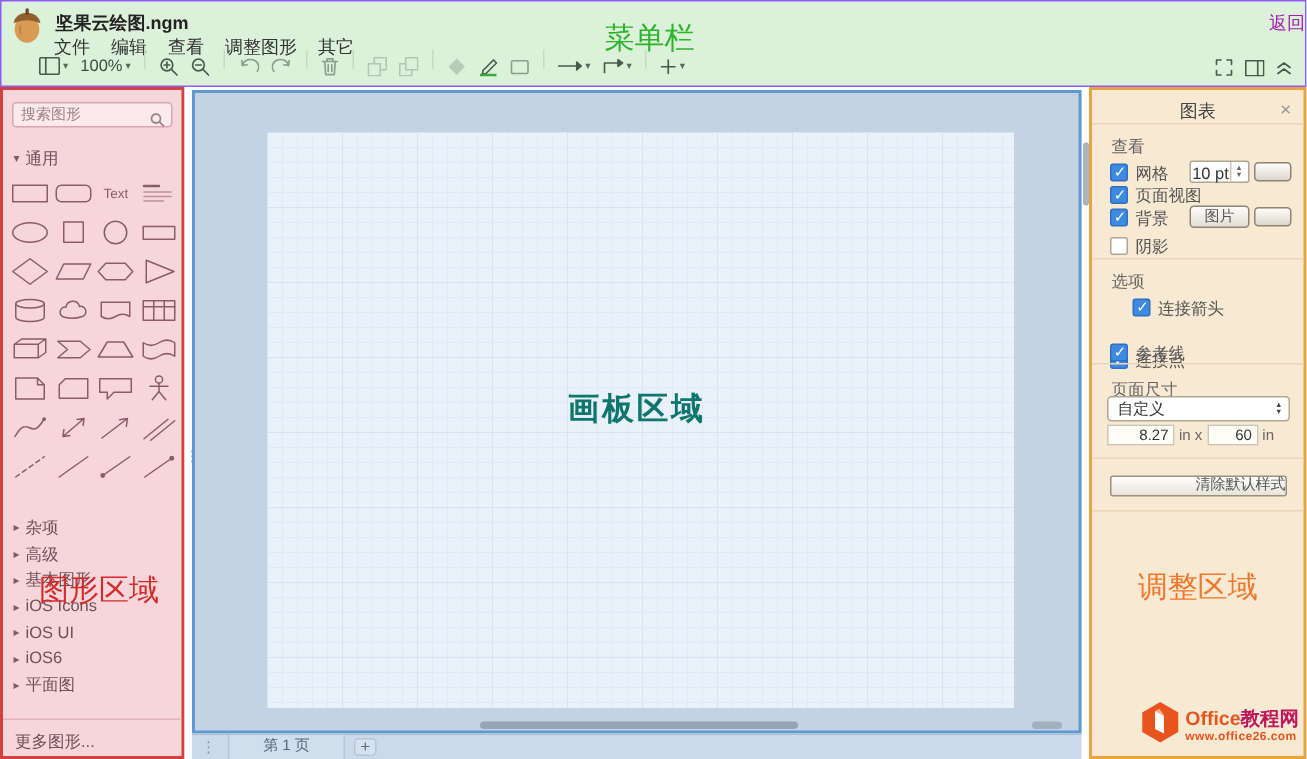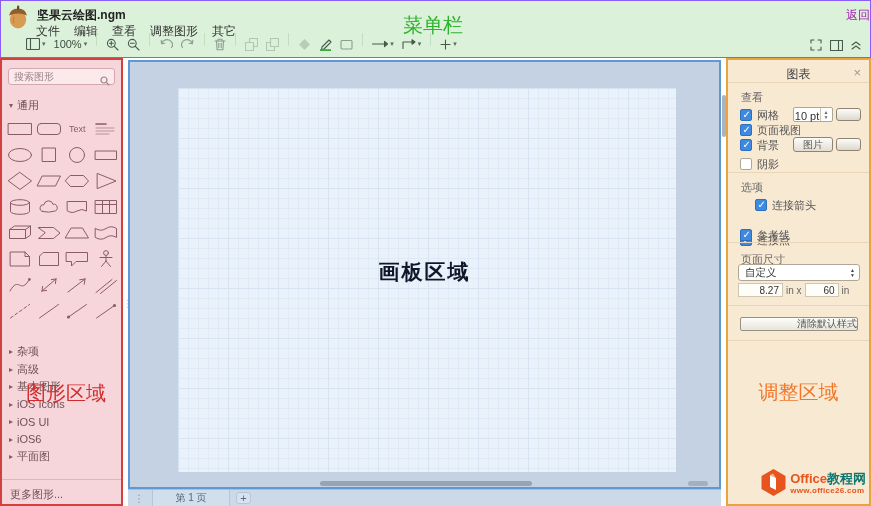--- a/index.html
+++ b/index.html
@@ -42,21 +42,21 @@
 #more-shapes{position:absolute;left:8px;top:427px;font-size:11px;color:#6d5157;cursor:pointer}
 #shapes-annotation{position:absolute;left:24px;top:320px;font-size:20px;color:#d32b2b;white-space:nowrap}
 
 
 #canvas-region{position:absolute;left:123px;top:58px;width:603px;height:448px;background:#fff}
 #side-handle{position:absolute;left:0px;top:240px;color:#9aa;font-size:10px;cursor:col-resize}
 #viewport{position:absolute;left:5px;top:2px;width:593px;height:429px;border:2px solid #5e99d4;background:#c4d2e3;overflow:hidden}
 #page{position:absolute;left:48px;top:26px;width:498px;height:384px;background:#e9f1fa;
  background-image:linear-gradient(#d6e3f3 1px,transparent 1px),linear-gradient(90deg,#d6e3f3 1px,transparent 1px),linear-gradient(#e0eaf7 1px,transparent 1px),linear-gradient(90deg,#e0eaf7 1px,transparent 1px);
  background-size:50px 50px,50px 50px,10px 10px,10px 10px}
-#canvas-annotation{position:absolute;left:0;right:0;top:196px;text-align:center;font-size:21px;font-weight:bold;letter-spacing:2px;color:#0f172a}
+#canvas-annotation{position:absolute;left:0;right:0;top:196px;text-align:center;font-size:21px;font-weight:bold;letter-spacing:2px;color:#0f766e}
 #hscroll{position:absolute;left:190px;top:419px;width:212px;height:5px;background:#96a4b3;border-radius:3px;cursor:pointer}
 #hscroll2{position:absolute;left:558px;top:419px;width:20px;height:5px;background:#a3b0bd;border-radius:3px;cursor:pointer}
 #vscroll{position:absolute;left:599px;top:37px;width:4px;height:42px;background:#a9b4bf;border-radius:2px;cursor:pointer}
 #footer{position:absolute;left:5px;top:431px;width:593px;height:17px;background:#cbd9e9;border-top:1px solid #aebfd2;display:flex;align-items:center}
 #pages-handle{margin-left:6px;color:#8593a3;font-size:10px;cursor:pointer}
 #page-tab{margin-left:8px;width:78px;height:16px;line-height:16px;text-align:center;font-size:10px;color:#56677a;background:#d1deec;border-left:1px solid #b6c5d8;border-right:1px solid #b6c5d8;cursor:pointer}
 #add-page{margin-left:6px;width:15px;height:12px;line-height:11px;text-align:center;font-size:11px;color:#5a6a7c;background:#d8e2ee;border:1px solid #b6c5d8;border-radius:3px;cursor:pointer}
 
 
 #panel{position:absolute;left:726px;top:58px;width:145px;height:448px;background:#f8e9d3;border:2px solid #eaa43f;font-size:11px;color:#555}
@@ -81,21 +81,21 @@
 .size-in.h{width:34px}
 #size-row span{margin:0 3px}
 #clear-btn{position:absolute;left:12px;top:257px;width:118px;height:14px;line-height:12px;text-align:right;font-size:10px;color:#555;border:1px solid #9a9081;border-radius:2px;background:linear-gradient(#fdfdfb,#e8e4da);cursor:pointer}
 #panel-annotation{position:absolute;left:0;top:318px;width:100%;text-align:center;font-size:20px;line-height:29px;color:#f2772a}
 
 
 #watermark{position:absolute;right:3px;bottom:5px;display:flex;align-items:center}
 #wm-text{margin-left:3px}
 #wm-line1{font-size:13px;font-weight:bold;line-height:14px}
 #wm-en{color:#e8541d}
-#wm-cn{color:#0f766e}
+#wm-cn{color:#be185d}
 #wm-url{font-size:8px;font-weight:bold;color:#e8541d;letter-spacing:.3px}
 </style>
 </head>
 <body>
 
 <div id="topbar">
   <span id="app-icon">
     <svg width="24" height="26" viewBox="0 0 24 26">
       <ellipse cx="12" cy="15.5" rx="8.2" ry="9" fill="#d89b52"></ellipse>
       <path d="M3,11.5 Q4.5,4.5 12,4.5 Q19.5,4.5 21,11.5 Q12,7.5 3,11.5 Z" fill="#8f5f2e"></path>

